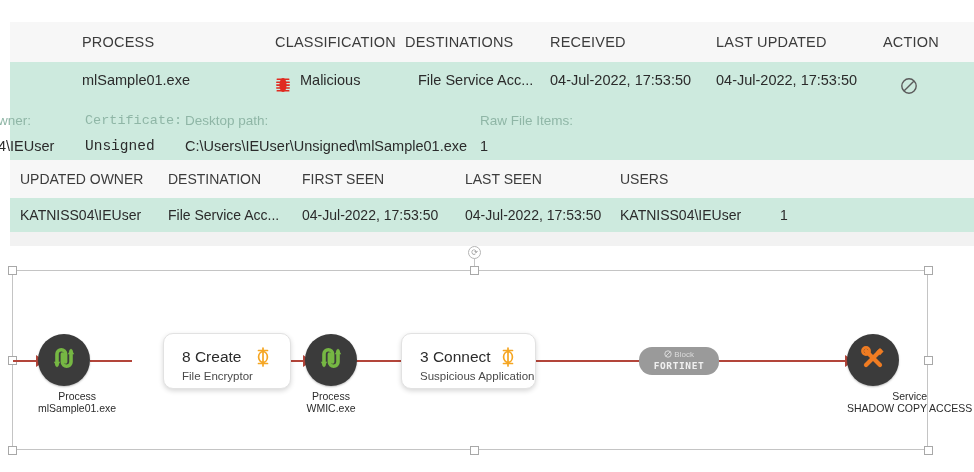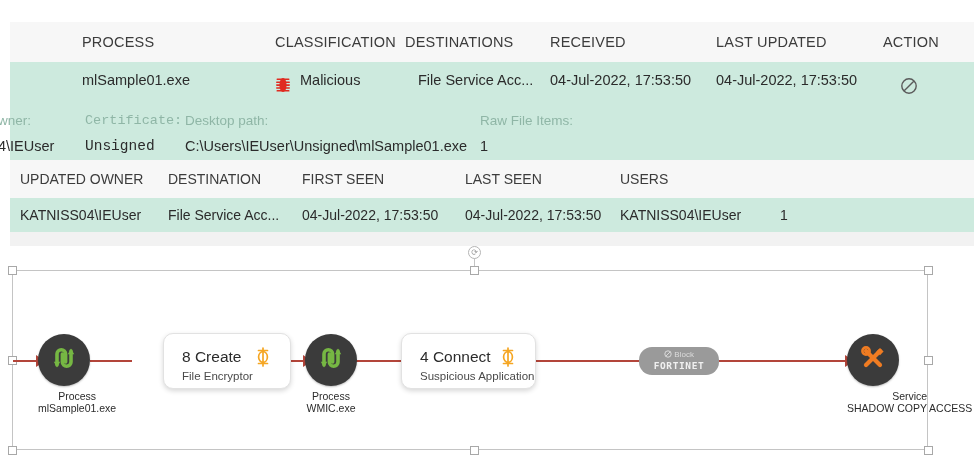--- a/index.html
+++ b/index.html
@@ -366,21 +366,21 @@
         </svg>
       </span>
     </div>
     <div class="node-label">
       <span>Process</span>
       <span class="ln2">WMIC.exe</span>
     </div>
   </div>
 
   <div class="card" style="left:401px;top:85px;width:135px;height:56px;">
-    <div class="card-title">4 Connect</div>
+    <div class="card-title">3 Connect</div>
     <div class="card-sub">Suspicious Application</div>
     <span class="card-icon">
       <svg width="18" height="22" viewBox="0 0 18 22" aria-hidden="true">
         <g stroke="#f5a623" stroke-width="1.7" fill="none" stroke-linecap="round">
           <line x1="9" y1="2" x2="9" y2="20"></line>
           <line x1="4.5" y1="4.5" x2="13.5" y2="4.5"></line>
           <line x1="4.5" y1="17.5" x2="13.5" y2="17.5"></line>
         </g>
         <ellipse cx="9" cy="11" rx="4.4" ry="5.4" fill="none" stroke="#f5a623" stroke-width="1.7"></ellipse>
       </svg>

